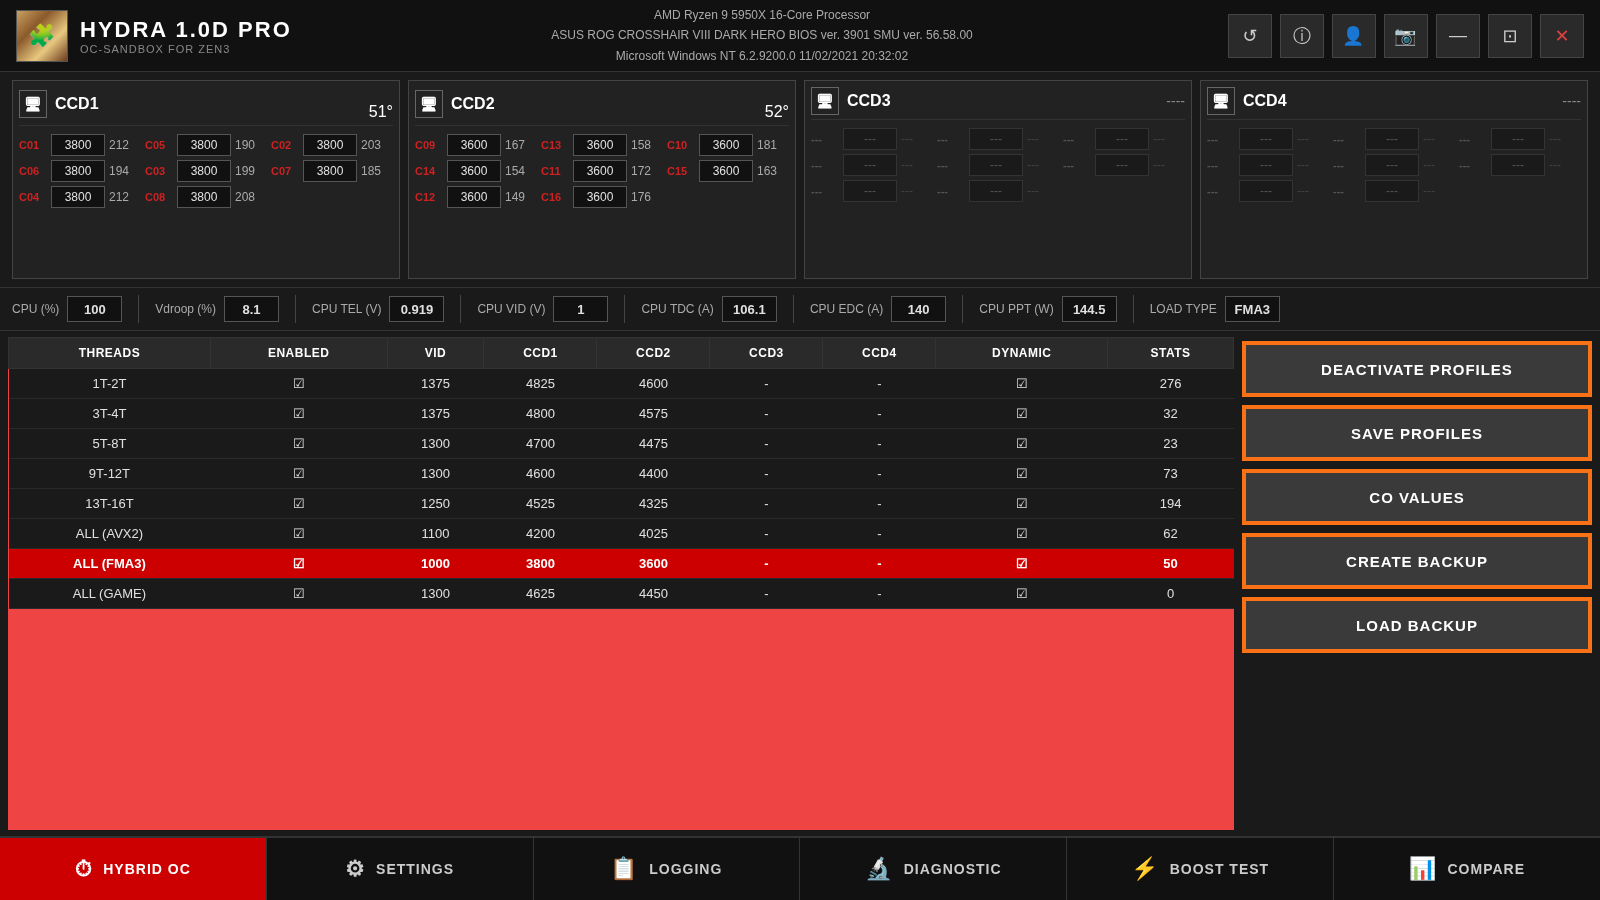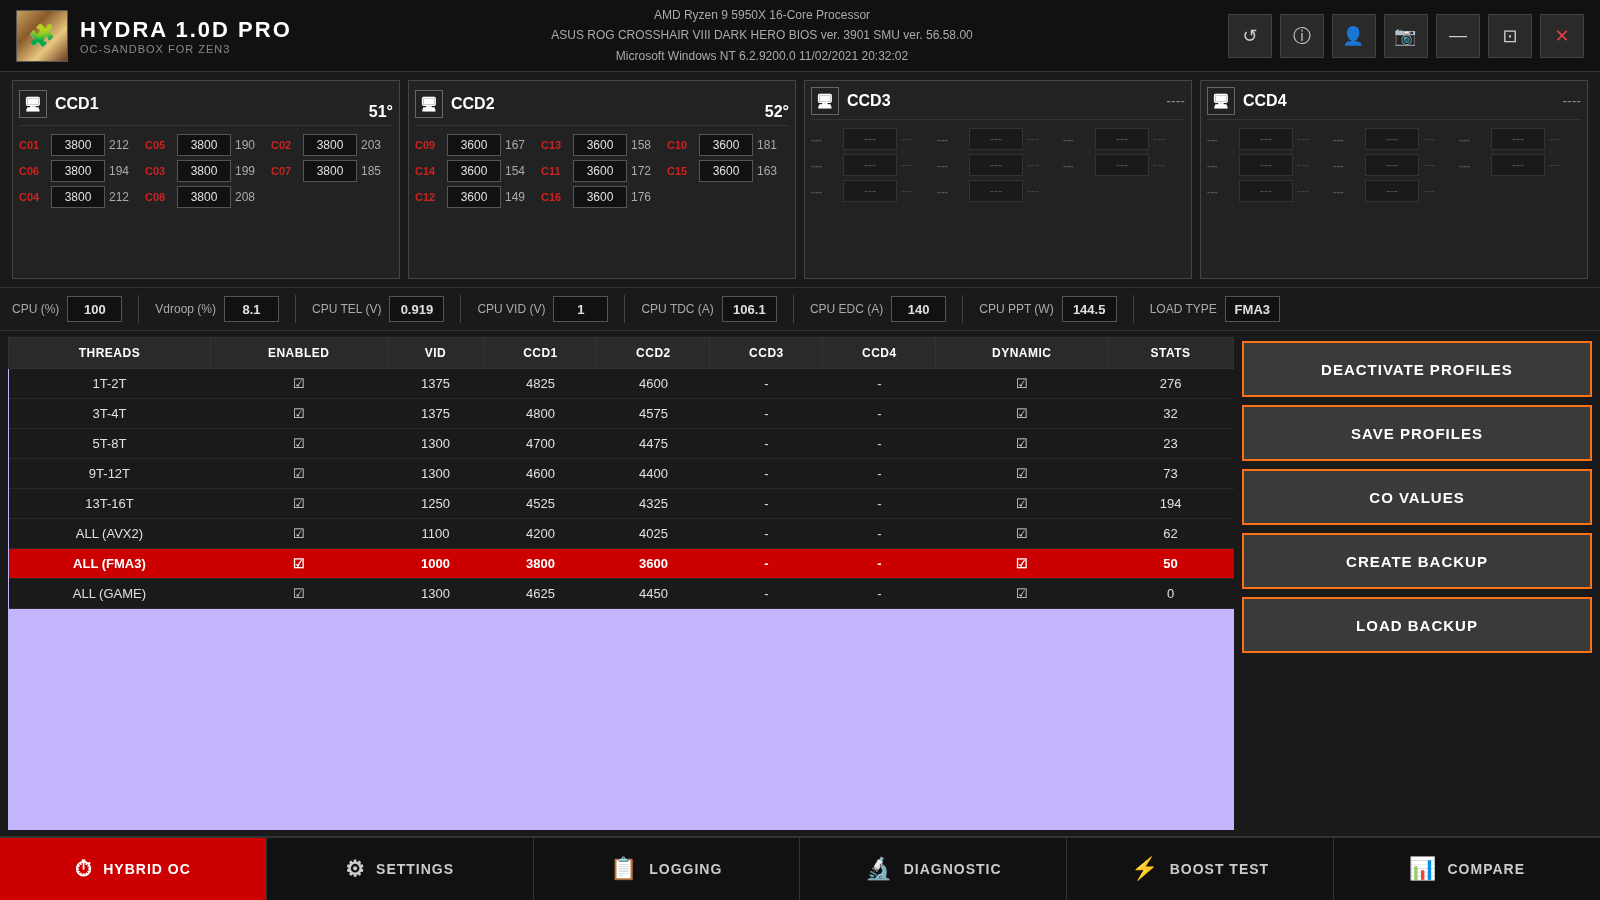--- a/index.html
+++ b/index.html
@@ -118,21 +118,21 @@
       width: 28px;
       height: 28px;
       border: 1px solid #666;
       display: flex;
       align-items: center;
       justify-content: center;
       font-size: 14px;
     }
     .ccd-temp {
       font-size: 16px;
-      font-weight: bold;
+      font-weight: normal;
       color: #fff;
       margin-top: 16px;
     }
     .ccd-dots { color: #888; font-size: 14px; }
 
     .core-grid {
       display: grid;
       grid-template-columns: repeat(3, 1fr);
       gap: 4px;
     }
@@ -213,21 +213,21 @@
 
     
     .table-section {
       display: flex;
       flex: 1;
       padding: 6px 8px;
       gap: 8px;
     }
     .table-container {
       flex: 1;
-      background: #c4b5fd;
+      background: #ef4444;
     }
     .data-table {
       width: 100%;
       border-collapse: collapse;
     }
     .data-table th {
       background: #2a2a2a;
       color: #fff;
       font-weight: bold;
       font-size: 12px;
@@ -261,21 +261,21 @@
     .right-panel {
       width: 350px;
       display: flex;
       flex-direction: column;
       gap: 8px;
       padding: 4px 0;
     }
     .action-btn {
       height: 56px;
       background: #3a3a3a;
-      border: 2px solid #f97316;
+      border: 4px solid #f97316;
       color: #fff;
       font-size: 15px;
       font-weight: bold;
       letter-spacing: 1px;
       cursor: pointer;
       display: flex;
       align-items: center;
       justify-content: center;
     }
 

